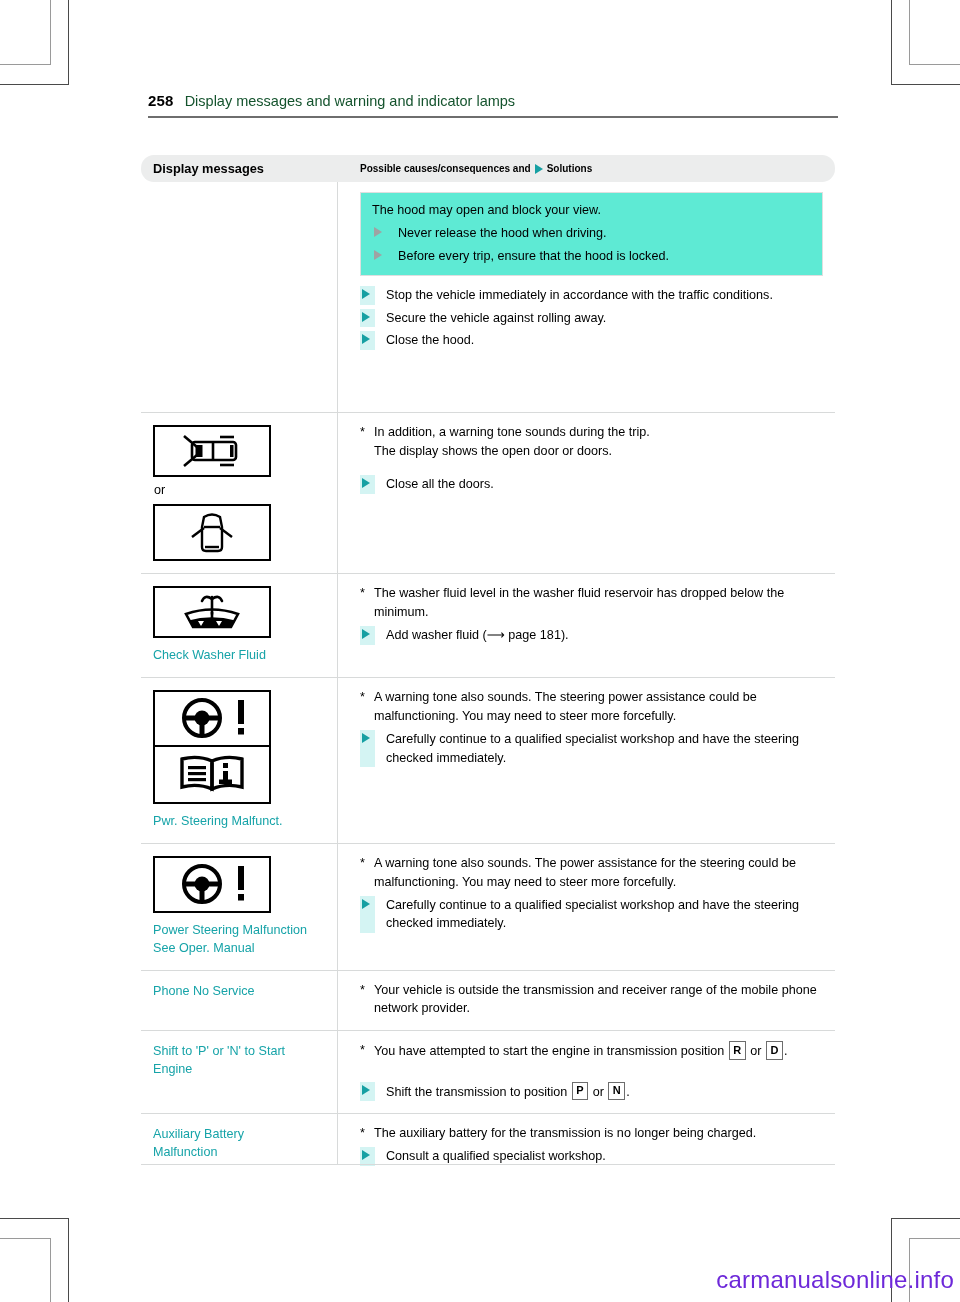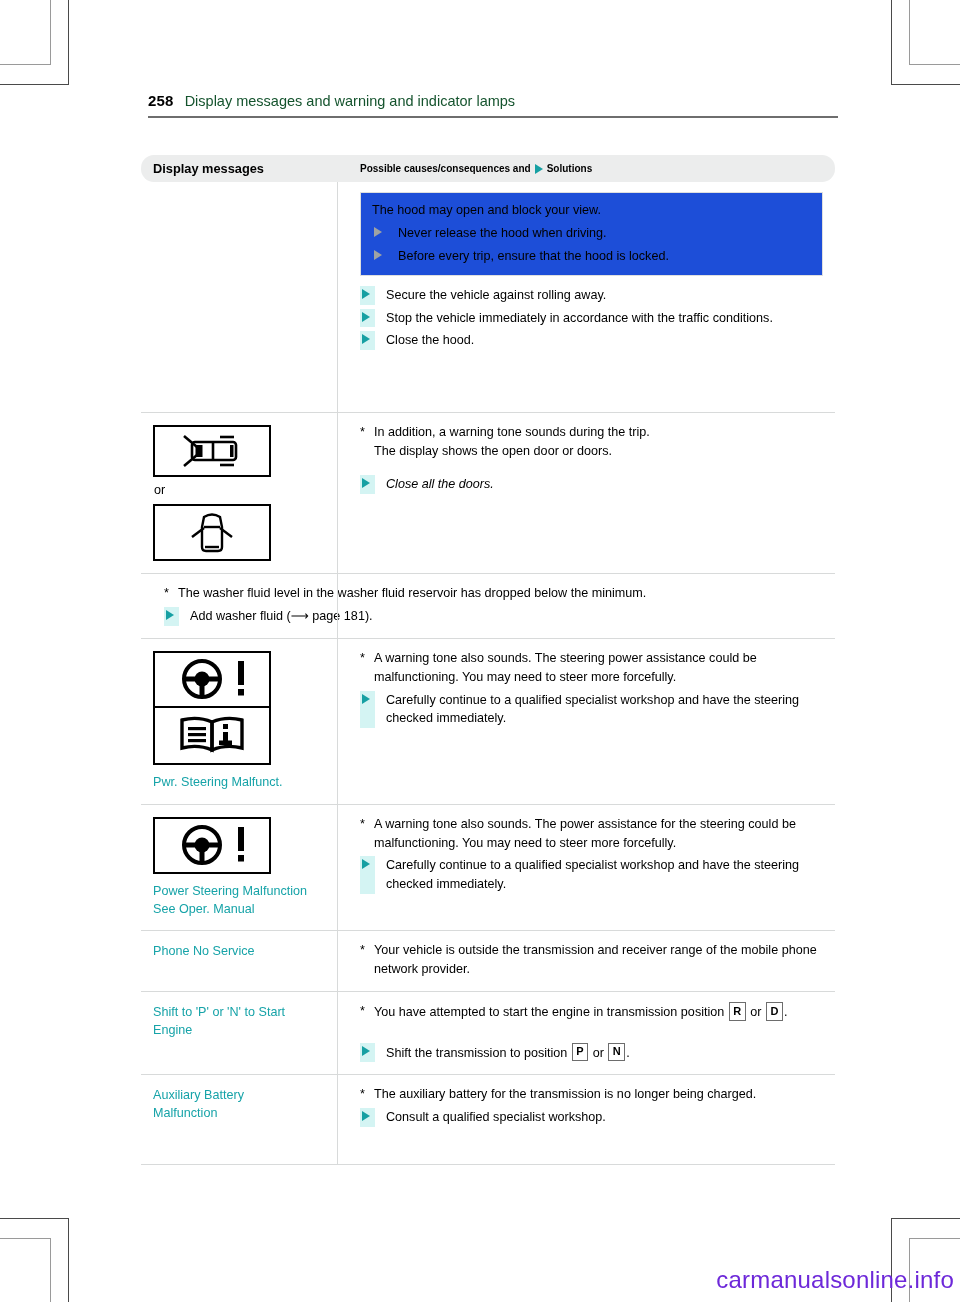--- a/index.html
+++ b/index.html
@@ -131,21 +131,21 @@
     flex: 0 0 auto;
     margin-top: 1px;
   }
   .warnbox-head .wtext {
     font-size: 12.6px;
     line-height: 1.45;
   }
   .warnbox-head .wtext b { font-weight: bold; }
   .warnbox-body {
     padding: 8px 12px 9px 11px;
-    background: #1d4ed8;
+    background: #5eead4;
   }
   .warnbox-body .plain {
     font-size: 12.6px;
     line-height: 1.5;
     margin-bottom: 3px;
   }
 
   
   .blist { margin: 0; padding: 0; list-style: none; }
   .bitem {
@@ -321,27 +321,27 @@
               </li>
             </ul>
           </div>
         </div>
 
         <ul class="blist" style="margin-top:10px;">
           <li class="bitem">
             <span class="bmark teal">
                 <i></i>
               </span>
+            <span class="btext">Stop the vehicle immediately in accordance with the traffic conditions.</span>
+          </li>
+          <li class="bitem">
+            <span class="bmark teal">
+                <i></i>
+              </span>
             <span class="btext">Secure the vehicle against rolling away.</span>
-          </li>
-          <li class="bitem">
-            <span class="bmark teal">
-                <i></i>
-              </span>
-            <span class="btext">Stop the vehicle immediately in accordance with the traffic conditions.</span>
           </li>
           <li class="bitem">
             <span class="bmark teal">
                 <i></i>
               </span>
             <span class="btext">Close the hood.</span>
           </li>
         </ul>
 
       </div>
@@ -377,32 +377,48 @@
             </g>
           </svg>
         </div>
       </div>
       <div class="cell-right">
         <div class="star-item">
           <span class="star">*</span>
           <span class="stext">In addition, a warning tone sounds during the trip.</span>
         </div>
         <div class="subline">The display shows the open door or doors.</div>
-        <ul class="blist" style="margin-top:14px;font-style:italic;">
+        <ul class="blist" style="margin-top:14px;">
           <li class="bitem">
             <span class="bmark teal">
                 <i></i>
               </span>
             <span class="btext">Close all the doors.</span>
           </li>
         </ul>
       </div>
     </div>
 
     <div class="row">
+      <div class="cell-left" style="min-height:88px;">
+        <div class="icon-tile">
+          <svg width="80" height="44" viewBox="0 0 80 44">
+            <g fill="none" stroke="#000" stroke-width="2.6" stroke-linecap="round">
+              <path d="M40 24 V7"></path>
+              <path d="M40 9 q-7 -5 -10 2"></path>
+              <path d="M40 9 q7 -5 10 2"></path>
+              <path d="M14 24 q26 -9 52 0 l-7 13 h-38 z"></path>
+            </g>
+            <path d="M16.5 30.5 q23 -6.5 47 0 l-5 7 h-37 z" fill="#000"></path>
+            <path d="M26 31 l3 5 l3 -5 z M44 31 l3 5 l3 -5 z" fill="#fff"></path>
+            <rect x="38.7" y="22" width="2.6" height="15" fill="#000"></rect>
+          </svg>
+        </div>
+        <div class="msg-label">Check Washer Fluid</div>
+      </div>
       <div class="cell-right">
         <div class="star-item">
           <span class="star">*</span>
           <span class="stext">The washer fluid level in the washer fluid reservoir has dropped below the minimum.</span>
         </div>
         <ul class="blist" style="margin-top:3px;">
           <li class="bitem">
             <span class="bmark teal">
                 <i></i>
               </span>

